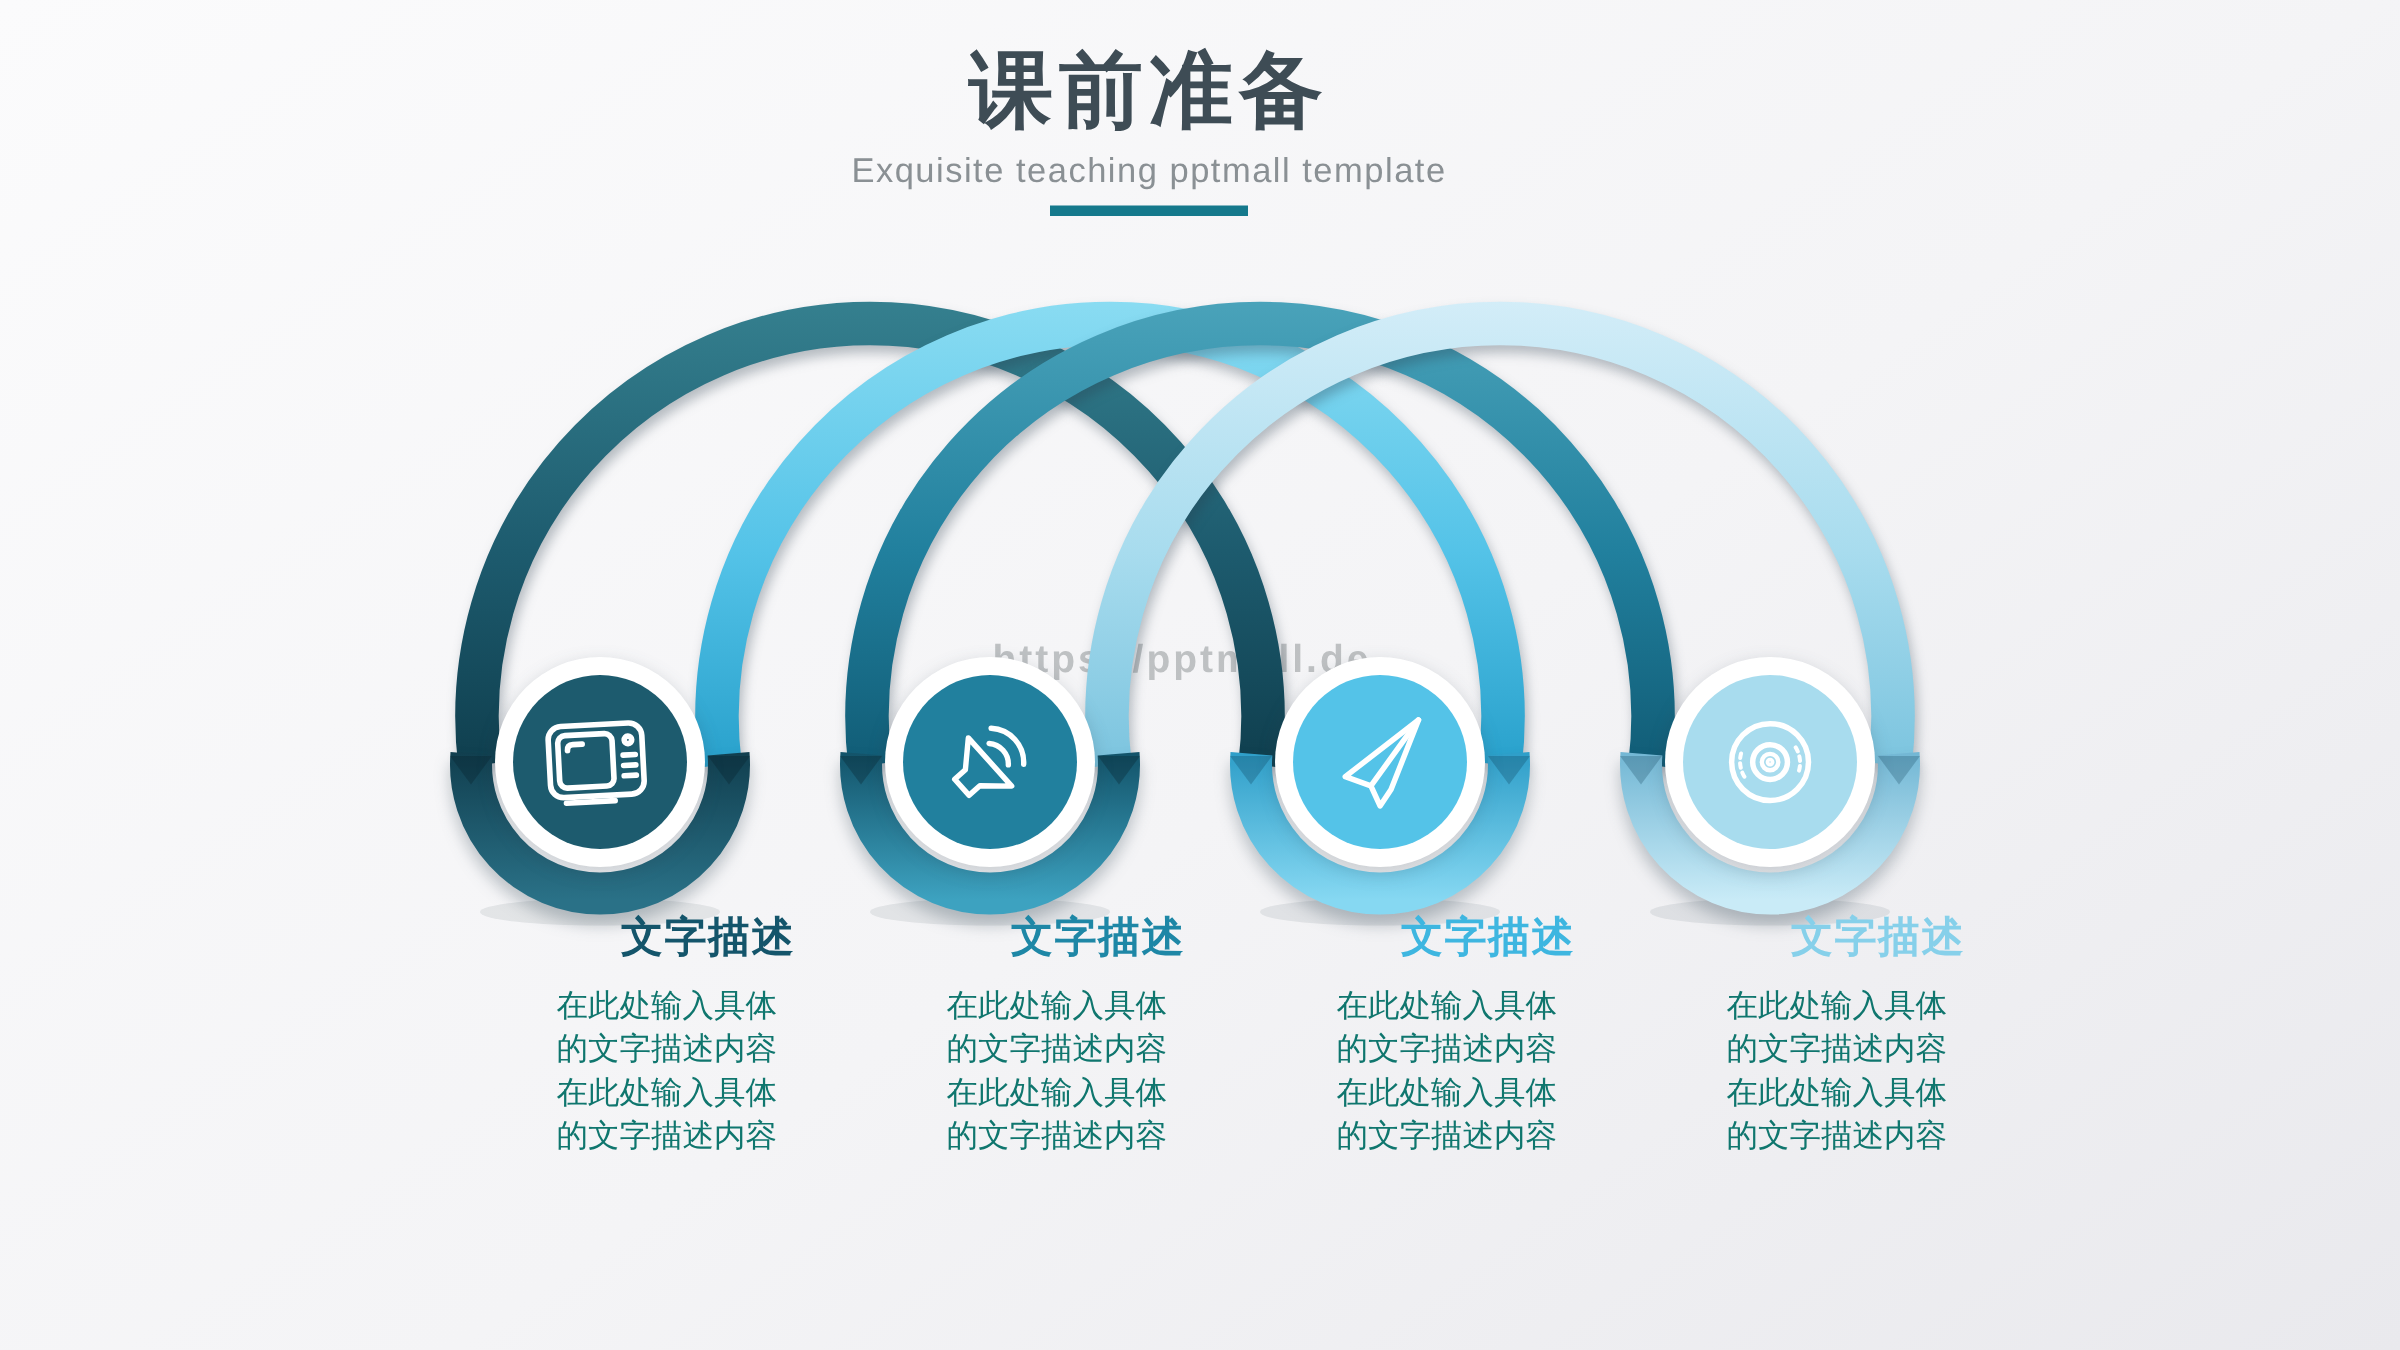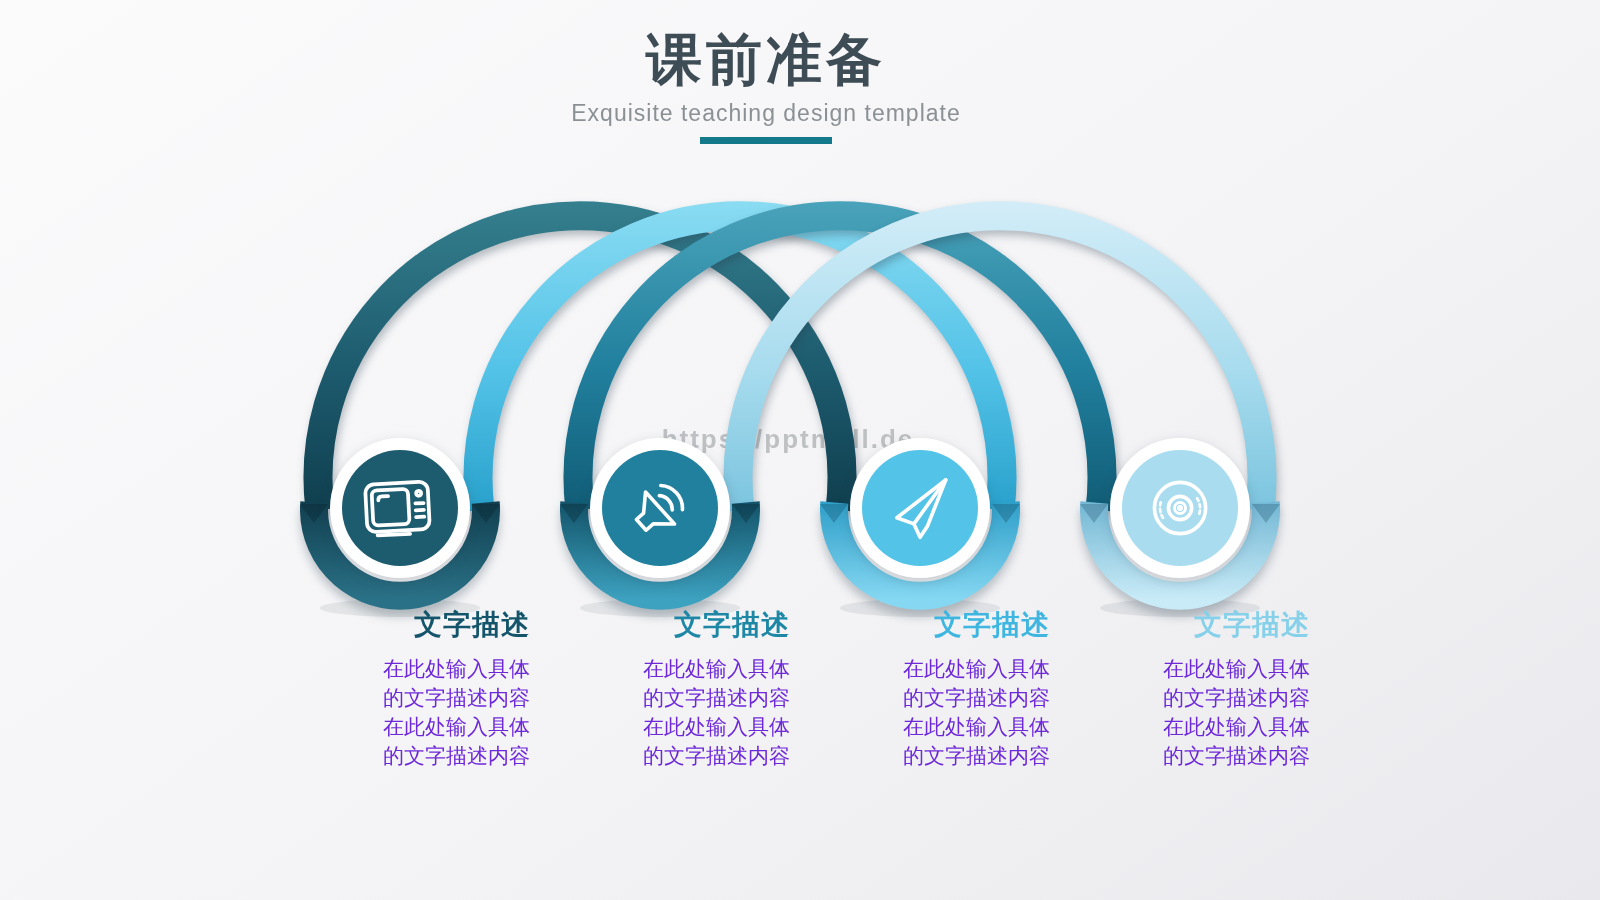--- a/index.html
+++ b/index.html
@@ -25,29 +25,29 @@
   svg.diagram{position:absolute;top:0;left:0;z-index:2;pointer-events:none;}
   .arch{filter:drop-shadow(2px 5px 4px rgba(40,60,75,.32));}
   .cup{filter:drop-shadow(0 7px 5px rgba(40,60,75,.28));}
   .badge-white{filter:drop-shadow(0 4px 6px rgba(40,60,75,.22));}
   .cols{position:absolute;top:606px;left:0;width:1600px;z-index:3;}
   .col{position:absolute;width:260px;text-align:right;}
   .col h3{
     margin:0 0 10px 0;font-size:28px;font-weight:800;letter-spacing:1px;
   }
   .col p{
-    margin:0;font-size:21px;line-height:29px;color:#6d28d9;white-space:pre-line;
+    margin:12px;font-size:21px;line-height:29px;color:#0f766e;white-space:pre-line;
   }
 </style>
 </head>
 <body>
 
 <div class="header">
   <div class="title">课前准备</div>
-  <div class="subtitle">Exquisite teaching design template</div>
+  <div class="subtitle">Exquisite teaching pptmall template</div>
   <div class="underline"></div>
 </div>
 
 <div class="watermark">https://pptmall.de</div>
 
 <svg class="diagram" width="1600" height="900" viewBox="0 0 1600 900">
   <defs>
     <linearGradient id="gA" x1="0" y1="200" x2="0" y2="535" gradientUnits="userSpaceOnUse">
       <stop offset="0" stop-color="#35808f"></stop>
         <stop offset=".5" stop-color="#1d5b6e"></stop>

